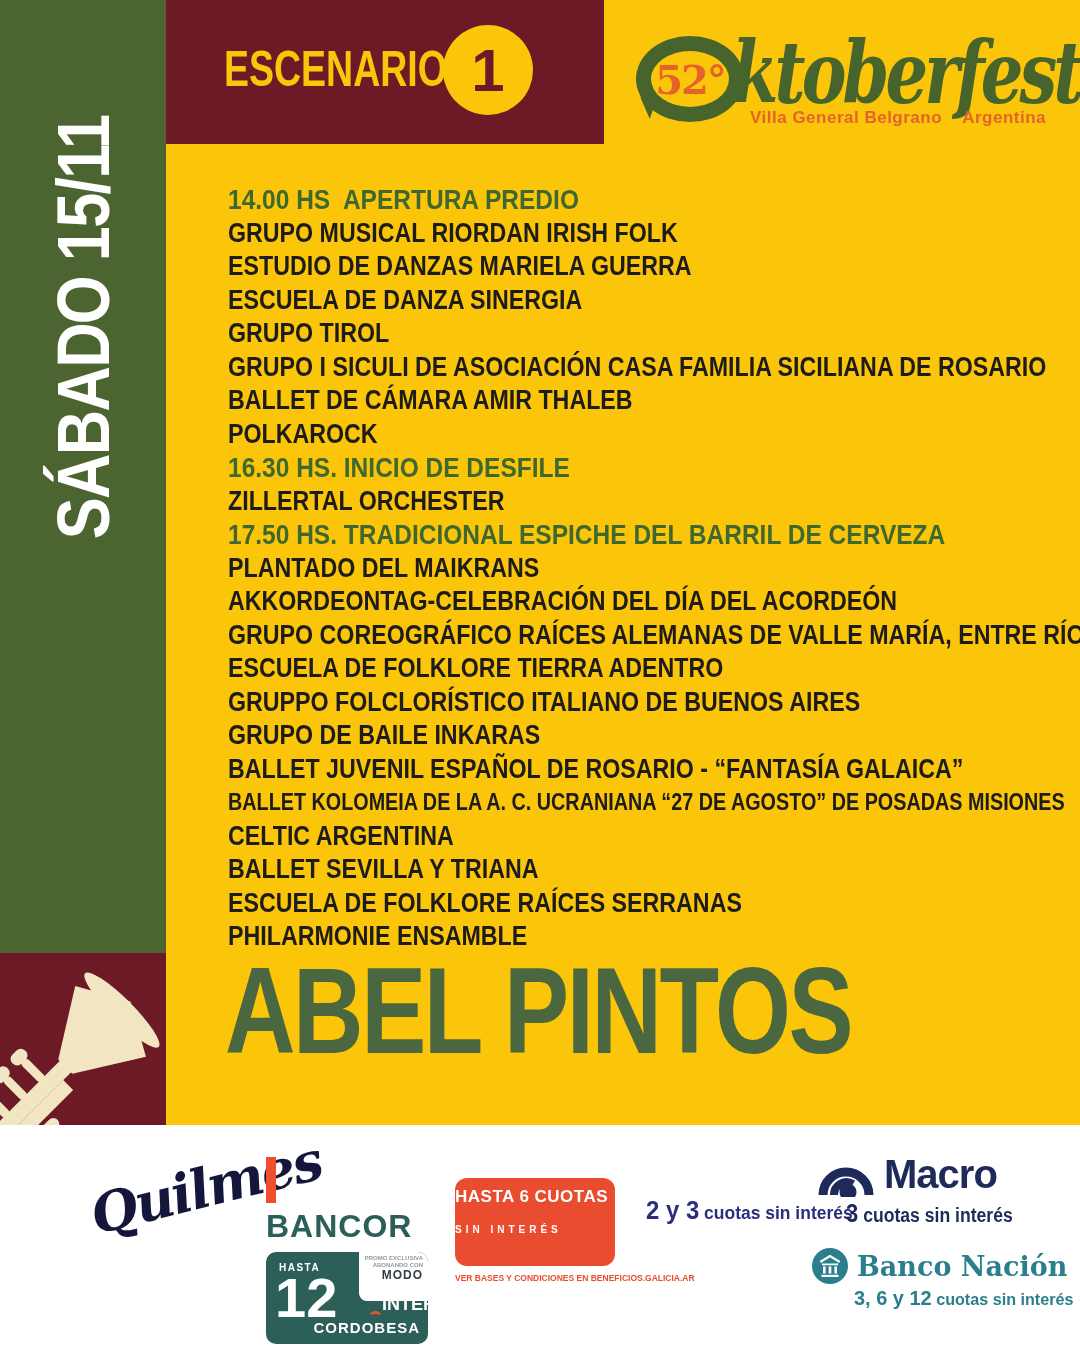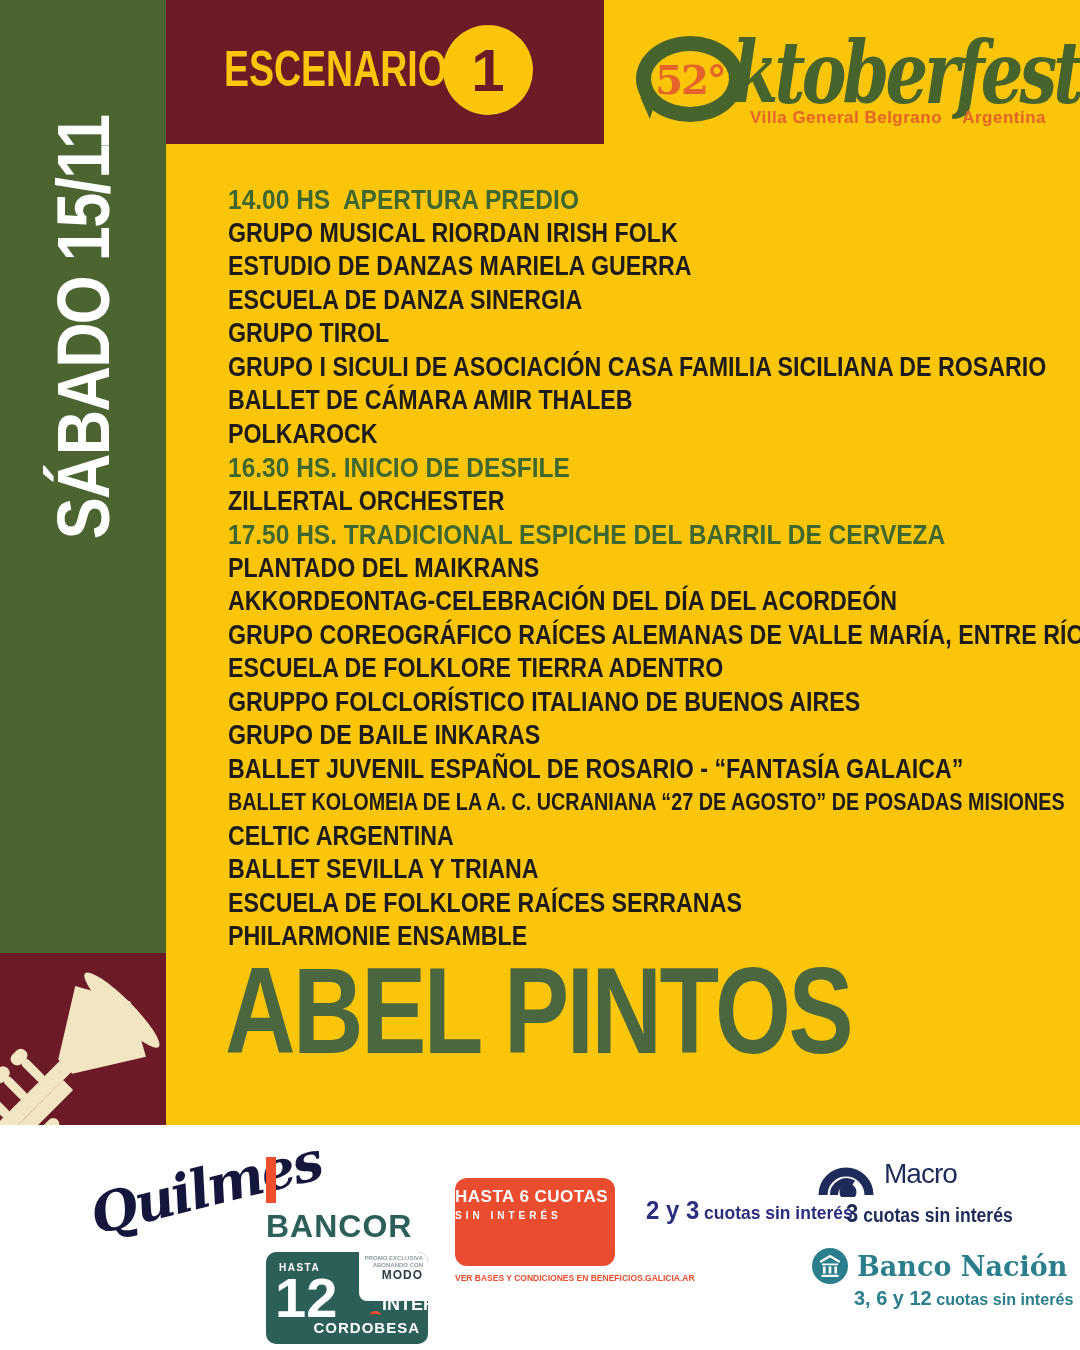--- a/index.html
+++ b/index.html
@@ -72,33 +72,33 @@
   .modo-small{font-size:6px;line-height:7px;color:#8F9BA0;font-weight:bold;white-space:nowrap;}
   .modo-name{font-size:12px;line-height:13px;color:#2E3F47;font-weight:bold;letter-spacing:1px;}
   .bancor-hasta{position:absolute;left:13px;top:10px;font-size:10px;font-weight:bold;letter-spacing:1.5px;}
   .bancor-12{position:absolute;left:9px;top:21px;font-size:56px;line-height:50px;font-weight:bold;}
   .bancor-sin{position:absolute;left:72px;top:27px;font-size:18px;line-height:17px;font-weight:bold;margin-left:44px;}
   .bancor-cordobesa{position:absolute;right:8px;bottom:8px;font-size:15px;font-weight:bold;letter-spacing:1px;}
   .o-arc{position:absolute;right:47px;bottom:24px;width:11px;height:6px;border-top:3px solid #F04F2E;border-radius:50% 50% 0 0;}
   .sp-galicia{position:absolute;left:455px;top:53px;width:160px;text-align:left;}
   .gal-card{position:relative;width:160px;height:88px;background:#E94C2E;border-radius:12px;overflow:hidden;}
   .gal-l1{margin-top:9px;color:#fff;font-weight:bold;font-size:17px;letter-spacing:0.5px;}
-  .gal-l2{margin-top:3px;color:#fff;font-weight:bold;font-size:10px;letter-spacing:4px;}
+  .gal-l2{margin-top:17px;color:#fff;font-weight:bold;font-size:10px;letter-spacing:4px;}
   .gal-white{position:absolute;left:0;bottom:0;width:100%;height:40px;background:#fff;display:flex;align-items:center;justify-content:center;}
   .gal-red{width:122px;height:34px;background:#E94C2E;display:flex;align-items:center;justify-content:center;gap:5px;}
   .gal-name{color:#fff;font-weight:bold;font-size:21px;}
   .gal-terms{margin-top:7px;color:#E94C2E;font-size:8.5px;font-weight:bold;white-space:nowrap;}
   .sp-mp{position:absolute;left:646px;top:62px;width:170px;color:#2B2E7F;}
   .mp-row{display:flex;align-items:center;gap:8px;}
   .mp-name{font-weight:bold;font-size:26px;line-height:22px;letter-spacing:-1px;}
   .mp-cuotas{margin-top:8px;font-weight:bold;font-size:19px;transform:scaleX(0.92);transform-origin:left top;white-space:nowrap;}
   .mp-cuotas .big{font-size:26px;}
   .sp-macro{position:absolute;left:818px;top:26px;color:#1E2B5A;}
   .macro-row{display:flex;align-items:center;gap:10px;}
-  .macro-name{font-weight:normal;font-size:28px;letter-spacing:-1px;}
+  .macro-name{font-weight:bold;font-size:40px;letter-spacing:-1px;}
   .macro-cuotas{margin-top:2px;margin-left:28px;font-weight:bold;font-size:20px;transform:scaleX(0.88);transform-origin:left top;white-space:nowrap;}
   .macro-cuotas .big{font-size:25px;}
   .sp-nacion{position:absolute;left:812px;top:123px;color:#2B7F8C;}
   .bn-row{display:flex;align-items:center;gap:9px;}
   .bn-name{font-family:"DejaVu Serif",serif;font-weight:bold;font-size:27px;white-space:nowrap;}
   .bn-cuotas{margin-top:2px;margin-left:42px;font-weight:bold;font-size:17px;transform:scaleX(0.95);transform-origin:left top;white-space:nowrap;}
   .bn-cuotas .big{font-size:21px;}
 </style>
 </head>
 <body>

